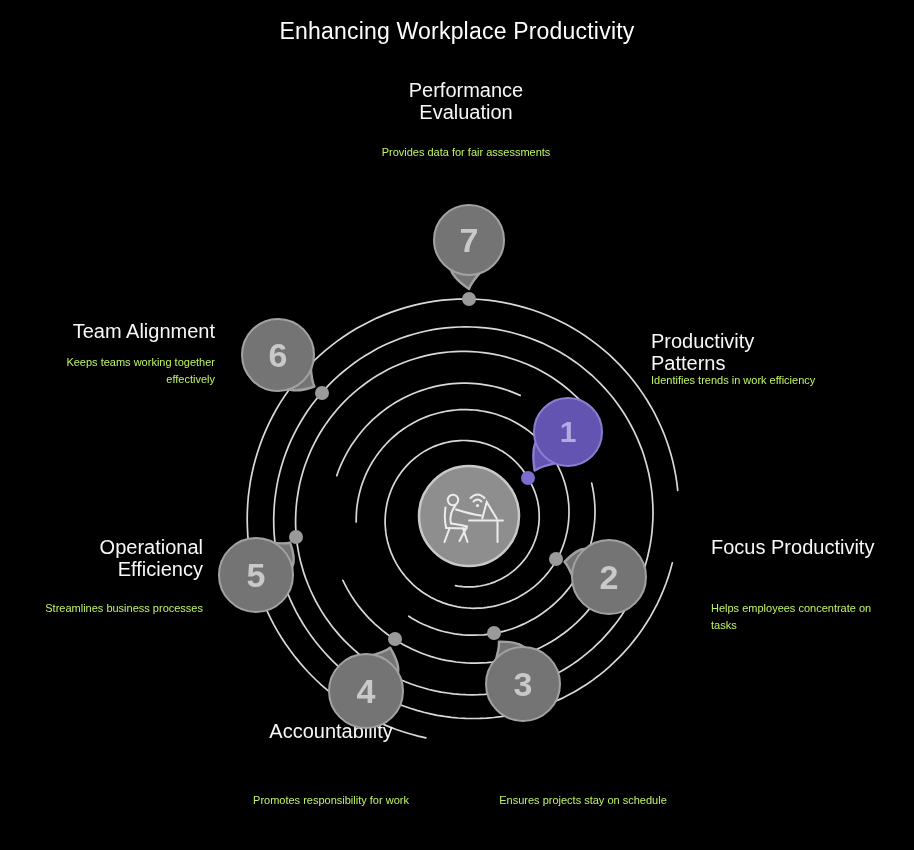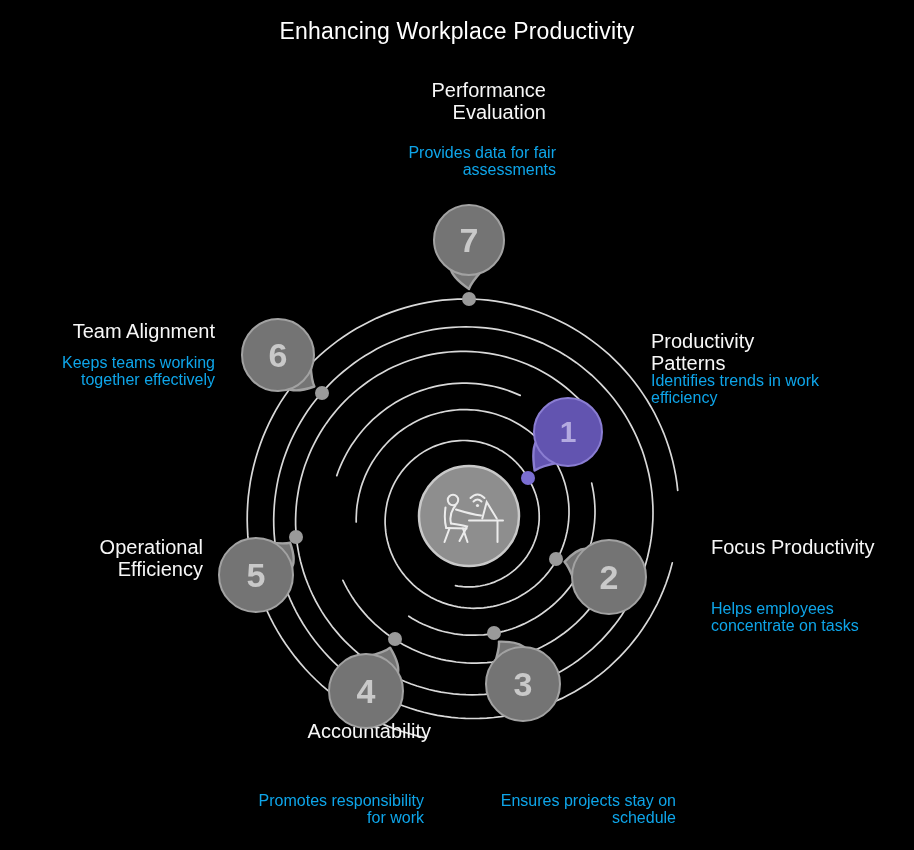--- a/index.html
+++ b/index.html
@@ -3,22 +3,22 @@
 <meta charset="utf-8">
 <style>
   html,body{margin:0;padding:0;background:#000;}
   body{width:914px;height:850px;position:relative;overflow:hidden;
        font-family:"Liberation Sans","DejaVu Sans",sans-serif;}
   .stage{position:absolute;inset:0;background:#000;}
   #diagram-svg{position:absolute;left:0;top:0;}
   .page-title{position:absolute;left:0;top:18px;width:914px;text-align:center;
       color:#ffffff;font-size:23px;font-weight:normal;letter-spacing:.2px;}
   .hd{position:absolute;color:#f7f7f7;font-size:20px;line-height:22px;font-weight:500;}
-  .ds{position:absolute;color:#0ea5e9;font-size:16px;line-height:17px;font-weight:400;}
-  .ta-c{text-align:right;} .ta-r{text-align:right;}
+  .ds{position:absolute;color:#bef264;font-size:11px;line-height:17px;font-weight:400;}
+  .ta-c{text-align:center;} .ta-r{text-align:right;}
   .bubble{position:absolute;border-radius:50%;display:flex;align-items:center;
       justify-content:center;box-sizing:border-box;cursor:default;}
   .bubble span{font-weight:bold;font-size:34px;line-height:1;}
   .bubble.small span{font-size:30px;}
   
   .h7{left:386px;top:79px;width:160px;}  .d7{left:376px;top:144px;width:180px;}
   .h1{left:651px;top:307px;width:170px;margin-top:23px;} .d1{left:651px;top:372px;width:180px;}
   .h2{left:711px;top:536px;width:170px;} .d2{left:711px;top:600px;width:180px;}
   .h3{left:483px;top:758px;width:200px;} .d3{left:490px;top:792px;width:186px;}
   .h4{left:231px;top:720px;width:200px;} .d4{left:238px;top:792px;width:186px;}
@@ -81,20 +81,21 @@
 
   <div class="hd h2">Focus Productivity</div>
   <div class="ds d2">Helps employees concentrate on tasks</div>
 
   <div class="ds ta-c d3">Ensures projects stay on schedule</div>
 
   <div class="hd ta-c h4">Accountability</div>
   <div class="ds ta-c d4">Promotes responsibility for work</div>
 
   <div class="hd ta-r h5">Operational Efficiency</div>
+  <div class="ds ta-r d5">Streamlines business processes</div>
 
   <div class="hd ta-r h6">Team Alignment</div>
   <div class="ds ta-r d6">Keeps teams working together effectively</div>
 
   <div class="bubble small b1" style="background: rgb(98, 84, 176); border: 2.5px solid rgb(138, 125, 210);">
       <span style="color: rgb(179, 170, 224);">1</span>
     </div>
   <div class="bubble b2" style="background: rgb(116, 116, 116); border: 2.5px solid rgb(162, 162, 162);">
       <span style="color: rgb(201, 201, 201);">2</span>
     </div>

